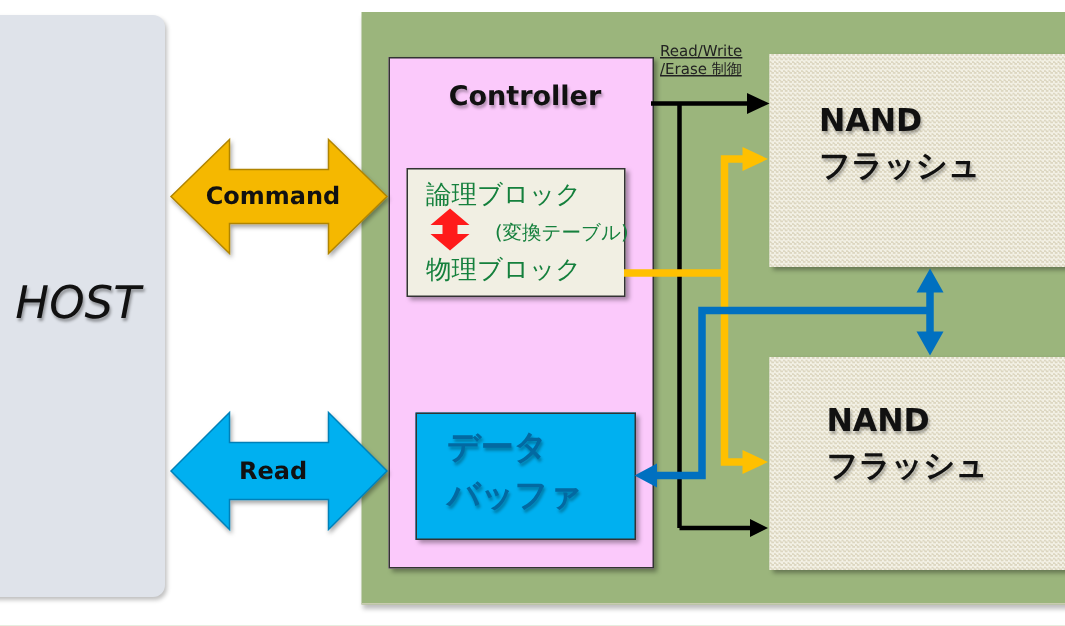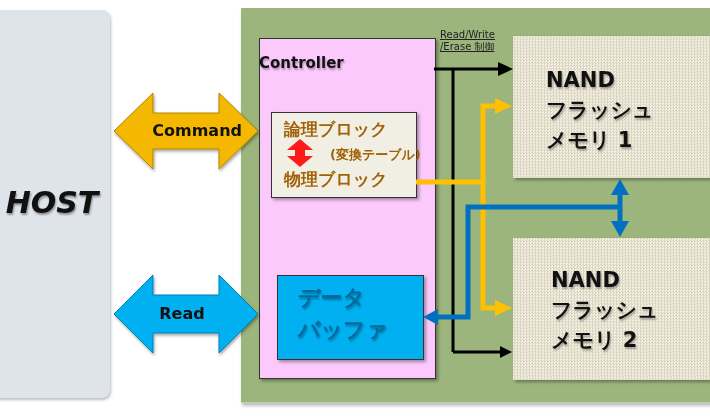--- a/index.html
+++ b/index.html
@@ -2,32 +2,32 @@
 <html><head>
 <meta charset="utf-8">
 <style>
   html, body { margin: 0; padding: 0; background: #ffffff; }
   body { width: 710px; height: 417px; position: relative; overflow: hidden;
          font-family: "DejaVu Sans", "Liberation Sans", sans-serif; }
   .abs { position: absolute; }
   #host { left: -10px; top: 10px; width: 120px; height: 388px; background: #dfe3ea;
           border-radius: 8px; box-shadow: 1px 2px 3px rgba(0,0,0,0.25); }
   #host-label { left: 2px; top: 185px; width: 100px; text-align: center;
-          font-weight: bold; font-style: italic; font-size: 30px; color: #111;
+          font-weight: normal; font-style: italic; font-size: 30px; color: #111;
           text-shadow: 1px 2px 2px rgba(0,0,0,0.35); }
   #board { left: 241px; top: 8px; width: 475px; height: 394px; background: #9bb57c;
            box-shadow: 1px 3px 3px rgba(0,0,0,0.25); border-bottom: 1px solid #c8cbb0; }
   #controller { left: 259px; top: 38px; width: 175px; height: 339px; background: #fbc9fb;
            border: 1px solid #333; box-shadow: 2px 2px 3px rgba(0,0,0,0.35); }
-  #controller-title { left: 259px; top: 54px; width: 182px; text-align: left;
-           font-weight: bold; font-size: 15px; color: #111;
+  #controller-title { left: 259px; top: 54px; width: 182px; text-align: center;
+           font-weight: bold; font-size: 18px; color: #111;
            text-shadow: 1px 2px 2px rgba(0,0,0,0.3); }
   #table-box { left: 271px; top: 112px; width: 144px; height: 84px; background: #f1efe3;
            border: 1px solid #333; box-shadow: 2px 2px 3px rgba(0,0,0,0.35); }
-  .tb-line { font-weight: bold; font-size: 17px; color: #a16207; white-space: nowrap; }
+  .tb-line { font-weight: normal; font-size: 17px; color: #15803d; white-space: nowrap; }
   #tb-logical { left: 284px; top: 118px; }
   #tb-physical { left: 284px; top: 168px; }
   #tb-conv { left: 330px; top: 146px; font-size: 13px; }
   #buffer { left: 277px; top: 275px; width: 145px; height: 83px; background: #00b0f0;
            border: 1px solid #333; box-shadow: 2px 2px 3px rgba(0,0,0,0.35); }
   .buf-line { font-weight: bold; font-size: 22px; color: #0369a1;
            text-shadow: 1px 2px 2px rgba(0,0,0,0.3); white-space: nowrap; }
   #buf-l1 { left: 298px; top: 283px; }
   #buf-l2 { left: 298px; top: 315px; }
   .nand { width: 200px; height: 142px; background-color: #ecead9;
@@ -36,21 +36,21 @@
           box-shadow: 2px 2px 3px rgba(0,0,0,0.35); }
   #nand1 { left: 513px; top: 36px; }
   #nand2 { left: 513px; top: 238px; }
   .nand-line { font-weight: bold; font-size: 21px; color: #111; white-space: nowrap;
           text-shadow: 1px 2px 2px rgba(0,0,0,0.3); line-height: 30px; }
   #nand1-text { left: 546px; top: 65px; }
   #nand2-text { left: 551px; top: 265px; }
   #rw-label { left: 440px; top: 29px; font-size: 10px; color: #222; line-height: 12px; text-decoration: underline; }
   svg#wires { position: absolute; left: 0; top: 0; }
   .arrow-label { font-weight: bold; font-size: 16px; color: #111; text-align: center; }
-  #cmd-label { left: 122px; top: 121px; width: 120px; text-align: right; }
+  #cmd-label { left: 122px; top: 121px; width: 120px; }
   #data-label { left: 122px; top: 304px; width: 120px; }
 </style>
 </head>
 <body>
 
 <div id="host" class="abs"></div>
 <div id="host-label" class="abs">HOST</div>
 
 <div id="board" class="abs"></div>
 
@@ -64,26 +64,24 @@
 
 <div id="buffer" class="abs"></div>
 <div id="buf-l1" class="abs buf-line">データ</div>
 <div id="buf-l2" class="abs buf-line">バッファ</div>
 
 <div id="nand1" class="abs nand"></div>
 <div id="nand2" class="abs nand"></div>
 <div id="nand1-text" class="abs nand-line">
   <div>NAND</div>
   <div>フラッシュ</div>
-  <div>メモリ 1</div>
 </div>
 <div id="nand2-text" class="abs nand-line">
   <div>NAND</div>
   <div>フラッシュ</div>
-  <div>メモリ 2</div>
 </div>
 
 <div id="rw-label" class="abs">
   <div>Read/Write</div>
   <div>/Erase 制御</div>
 </div>
 
 <svg id="wires" width="710" height="417">
   <defs>
     <filter id="sh" x="-10%" y="-10%" width="130%" height="140%">

